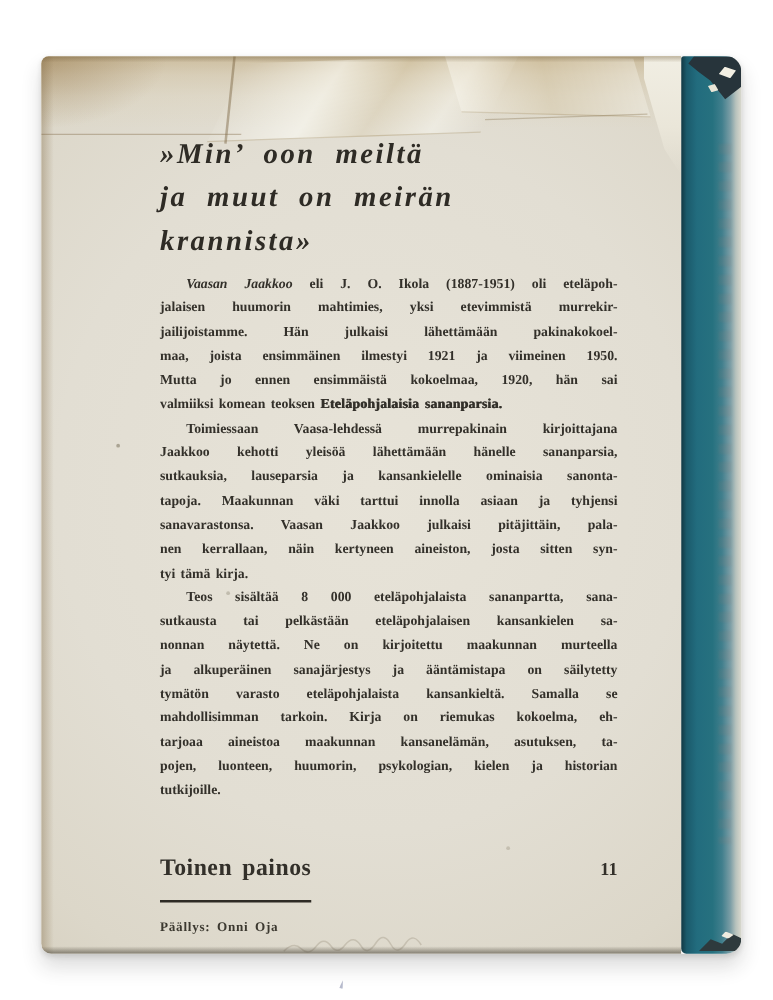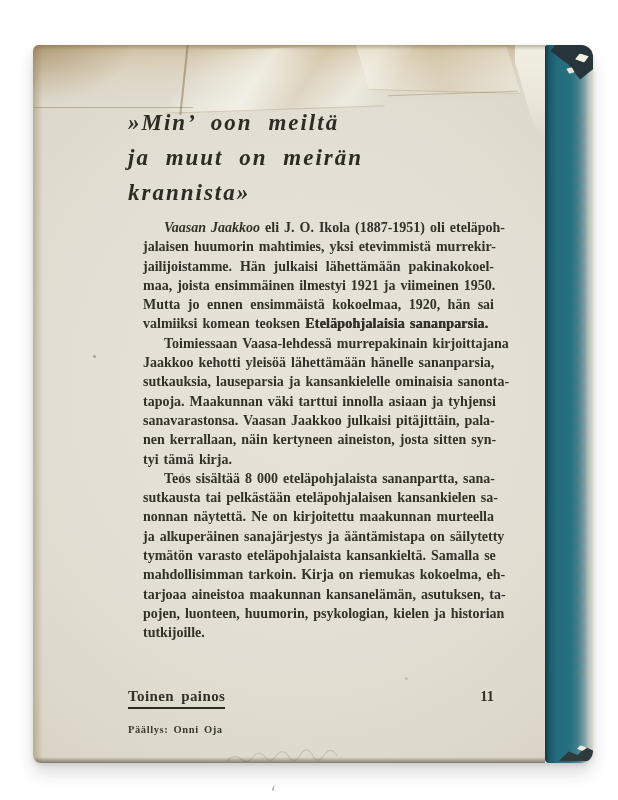--- a/index.html
+++ b/index.html
@@ -135,41 +135,40 @@
     color:#33302a;
   }
   .title {
     font-weight:bold; font-style:italic;
     font-size:23px; line-height:35px;
     letter-spacing:2px; word-spacing:8px;
     color:#2e2b25;
     margin-bottom:8px;
   }
   .body-text {
-    font-size:14px; font-weight:bold;
+    font-size:11px; font-weight:bold;
     line-height:19.3px;
     word-spacing:1.5px;
-    margin-left:15px;
   }
   .line {
     text-align:justify; text-align-last:justify;
     white-space:nowrap;
   }
   .line.last { text-align-last:left; }
   .line.first { text-indent:21px; }
   .seg-i { font-style:italic; }
   .seg-b { text-shadow:0.5px 0 0 currentColor; letter-spacing:.2px; }
 
   .footer-row {
     display:flex; justify-content:space-between; align-items:baseline;
     margin-top:33px;
   }
   .edition {
-    font-size:15px; font-weight:bold; letter-spacing:.4px; word-spacing:3px;
-    border-bottom:2.5px solid #2e2b25; padding-bottom:2px;
+    font-size:19px; font-weight:bold; letter-spacing:.4px; word-spacing:3px;
+    border-bottom:2.5px solid #2e2b25; padding-bottom:14px;
   }
   .page-num { font-size:14.5px; font-weight:bold;margin-top:12px; }
   .credit {
     margin-top:15px; font-size:10.5px; font-weight:bold;
     letter-spacing:.6px; word-spacing:2px; color:#3c3930;
   }
 </style>
 </head>
 <body>
 

